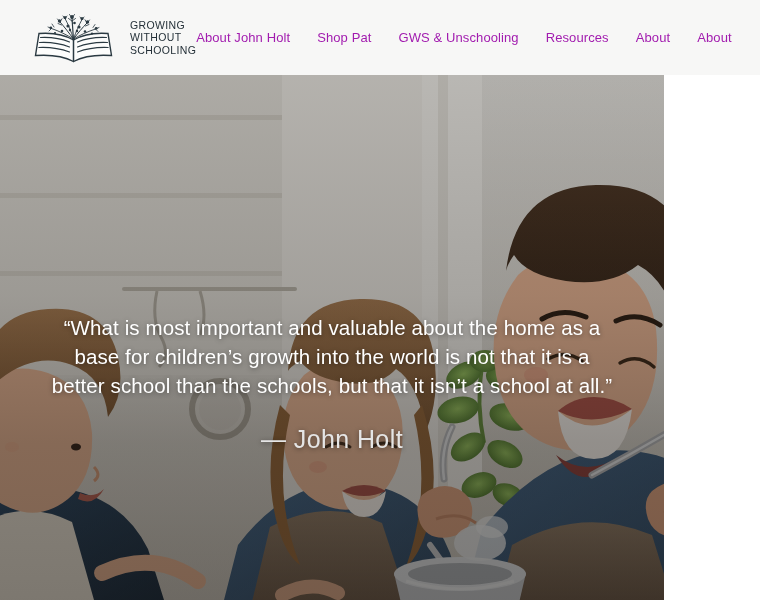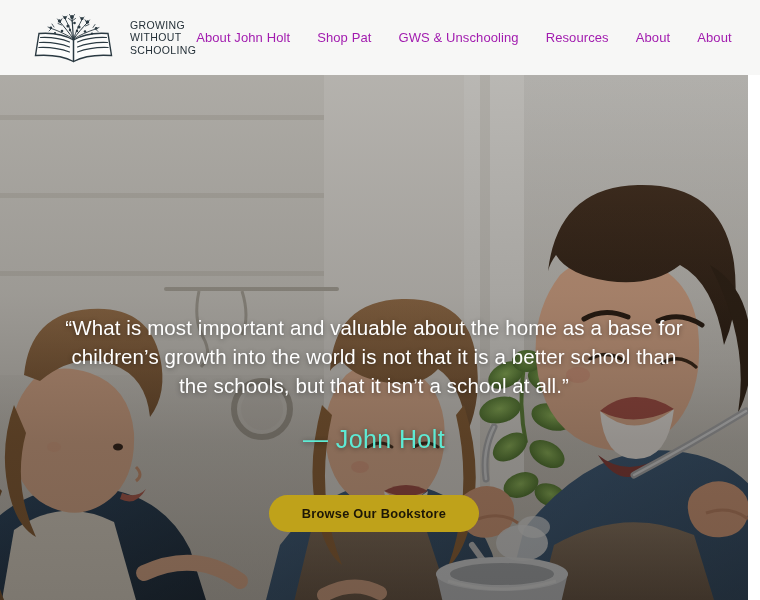--- a/index.html
+++ b/index.html
@@ -31,21 +31,21 @@
     padding-right:4px;
   }
   .nav-item {
     font-size:13px; color:#a21caf; white-space:nowrap;
     cursor:pointer; letter-spacing:0.1px;text-align:right;
   }
   .cart-icon { width:22px; height:20px; display:block; cursor:pointer; margin-left:6px; }
 
   
   .hero {
-    position:relative; width:748px; height:525px; overflow:hidden;
+    position:relative; width:664px; height:525px; overflow:hidden;
     background:#6d6a63;
     padding-left:40px;
   }
   .hero-photo { position:absolute; inset:0; }
   .hero-photo svg { width:100%; height:100%; display:block; }
   .hero-scrim {
     position:absolute; inset:0;
     background:linear-gradient(180deg,
       rgba(22,18,14,0.26) 0%,
       rgba(22,18,14,0.34) 42%,
@@ -58,21 +58,21 @@
     display:flex; flex-direction:column; align-items:center;
     text-align:center; padding:0 48px;
   }
   .quote {
     color:#ffffff; font-size:20.5px; line-height:29px;
     font-weight:400; letter-spacing:0.1px;
     max-width:626px;
     text-shadow:0 1px 5px rgba(0,0,0,0.42);
   }
   .attribution {
-    color:#5eead4; font-size:25px; font-weight:400;
+    color:#e5e5e5; font-size:25px; font-weight:400;
     letter-spacing:0.4px; margin-top:25px;
     text-shadow:0 1px 5px rgba(0,0,0,0.45);
   }
   .cta {
     margin-top:41px;
     background:#bfa21a; color:#1d1706;
     font-size:12.8px; font-weight:bold; letter-spacing:0.25px;
     padding:11px 33px; border:none; border-radius:999px;
     cursor:pointer; font-family:"Liberation Sans", sans-serif;
   }
@@ -295,15 +295,14 @@
         <path d="M150 498 q52 -24 96 8" stroke="#e5b292" stroke-width="16" fill="none" stroke-linecap="round"></path>
       </g>
     </svg>
   </div>
 
   <div class="hero-scrim"></div>
 
   <div class="hero-content">
     <p class="quote">“What is most important and valuable about the home as a base for children’s growth into the world is not that it is a better school than the schools, but that it isn’t a school at all.”</p>
     <p class="attribution">— John Holt</p>
-    <button class="cta">Browse Our Bookstore</button>
   </div>
 </section>
 
 </body></html>

